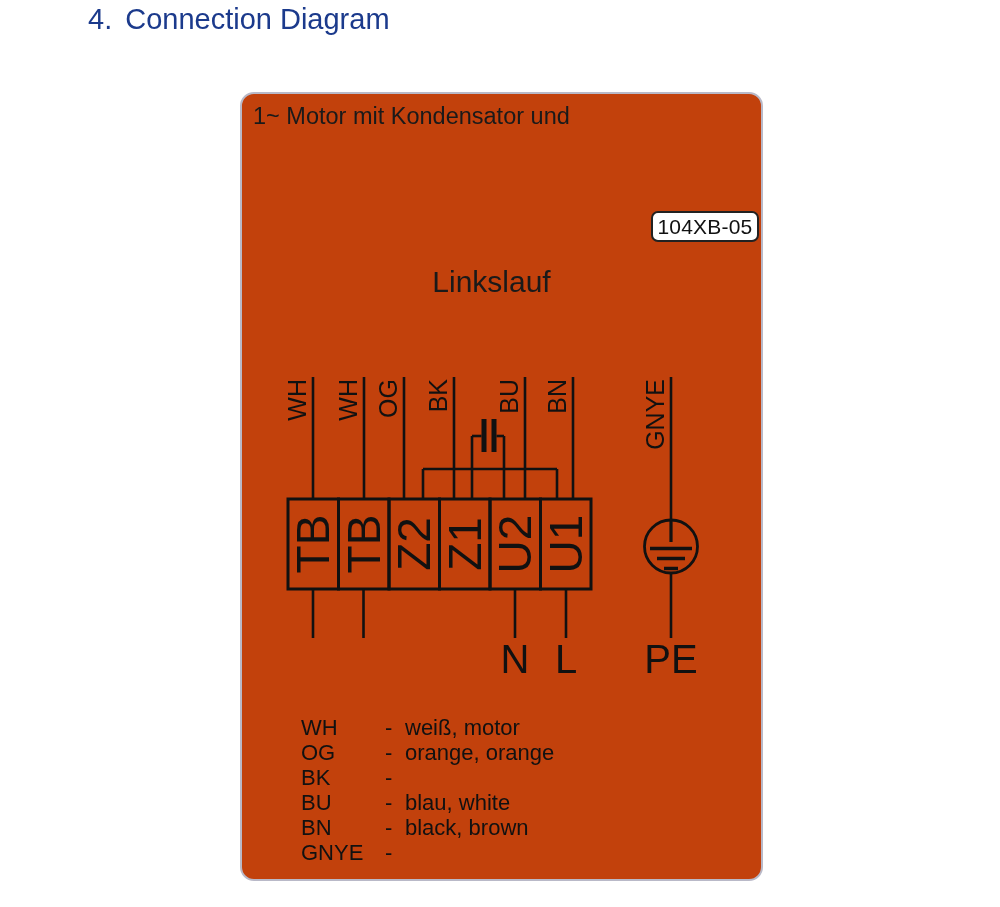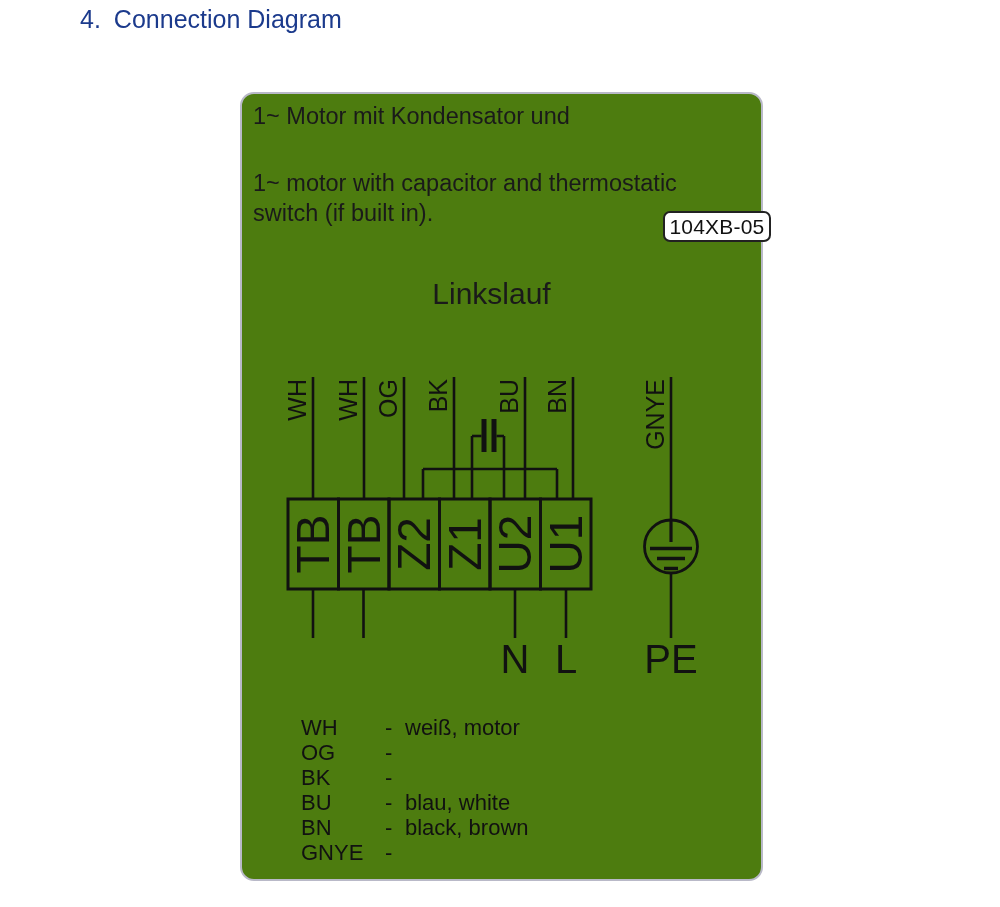--- a/index.html
+++ b/index.html
@@ -5,51 +5,50 @@
   html, body { margin: 0; padding: 0; }
   body {
     width: 1000px; height: 907px;
     background: #ffffff;
     font-family: "Liberation Sans", sans-serif;
     position: relative;
     color: #111;
     overflow: hidden;
   }
   .page-title {
-    position: absolute; left: 80px; top: 4px;
-    font-size: 25px; line-height: 30px;
+    position: absolute; left: 88px; top: 4px;
+    font-size: 29px; line-height: 30px;
     color: #1b3a8c;
     white-space: nowrap;
   }
   .page-title .num { display: inline-block; margin-right: 13px; }
   .frame {
     position: absolute; left: 240px; top: 92px;
     width: 519px; height: 785px;
     border: 2px solid #b9b9c8;
     border-radius: 14px;
-    background: #4d7c0f;
+    background: #c2410c;
   }
   .desc {
     position: absolute; left: 11px;
     font-size: 23.5px; line-height: 30px;
     color: #1a1a1a; white-space: nowrap;
   }
   .desc-de { top: 7px; }
   .desc-en { top: 74px; }
   .badge {
     position: absolute; left: 409px; top: 117px;
     width: 104px; height: 27px;
     border: 2px solid #222; border-radius: 7px;
     display: flex; align-items: center; justify-content: center;
     font-size: 21px; letter-spacing: 0.2px;
     background: #fff;
-    margin-left: 12px;
   }
   .heading {
-    position: absolute; left: -10px; top: 180px;
+    position: absolute; left: -10px; top: 168px;
     width: 519px; text-align: center;
     font-size: 30px; line-height: 40px;
     color: #1a1a1a; white-space: nowrap;
   }
   .legend {
     position: absolute; left: 59px; top: 621px;
     font-size: 22px; color: #111;
   }
   .legend-row { display: flex; height: 25px; align-items: baseline; }
   .legend-code { width: 84px; }
@@ -72,37 +71,34 @@
 <body>
 
 <div class="page-title">
   <span class="num">4.</span><span>Connection Diagram</span>
 </div>
 
 <div class="frame">
   <div class="desc desc-de">
     <div>1~ Motor mit Kondensator und</div>
   </div>
-  <div class="desc desc-en">
-    <div>1~ motor with capacitor and thermostatic</div>
-    <div>switch (if built in).</div>
-  </div>
   <div class="badge">104XB-05</div>
   <div class="heading">
     <div>Linkslauf</div>
   </div>
   <div class="legend">
     <div class="legend-row">
       <span class="legend-code">WH</span>
       <span class="legend-dash">-</span>
       <span class="legend-desc">weiß, motor</span>
     </div>
     <div class="legend-row">
       <span class="legend-code">OG</span>
       <span class="legend-dash">-</span>
+      <span class="legend-desc">orange, orange</span>
     </div>
     <div class="legend-row">
       <span class="legend-code">BK</span>
       <span class="legend-dash">-</span>
     </div>
     <div class="legend-row">
       <span class="legend-code">BU</span>
       <span class="legend-dash">-</span>
       <span class="legend-desc">blau, white</span>
     </div>

